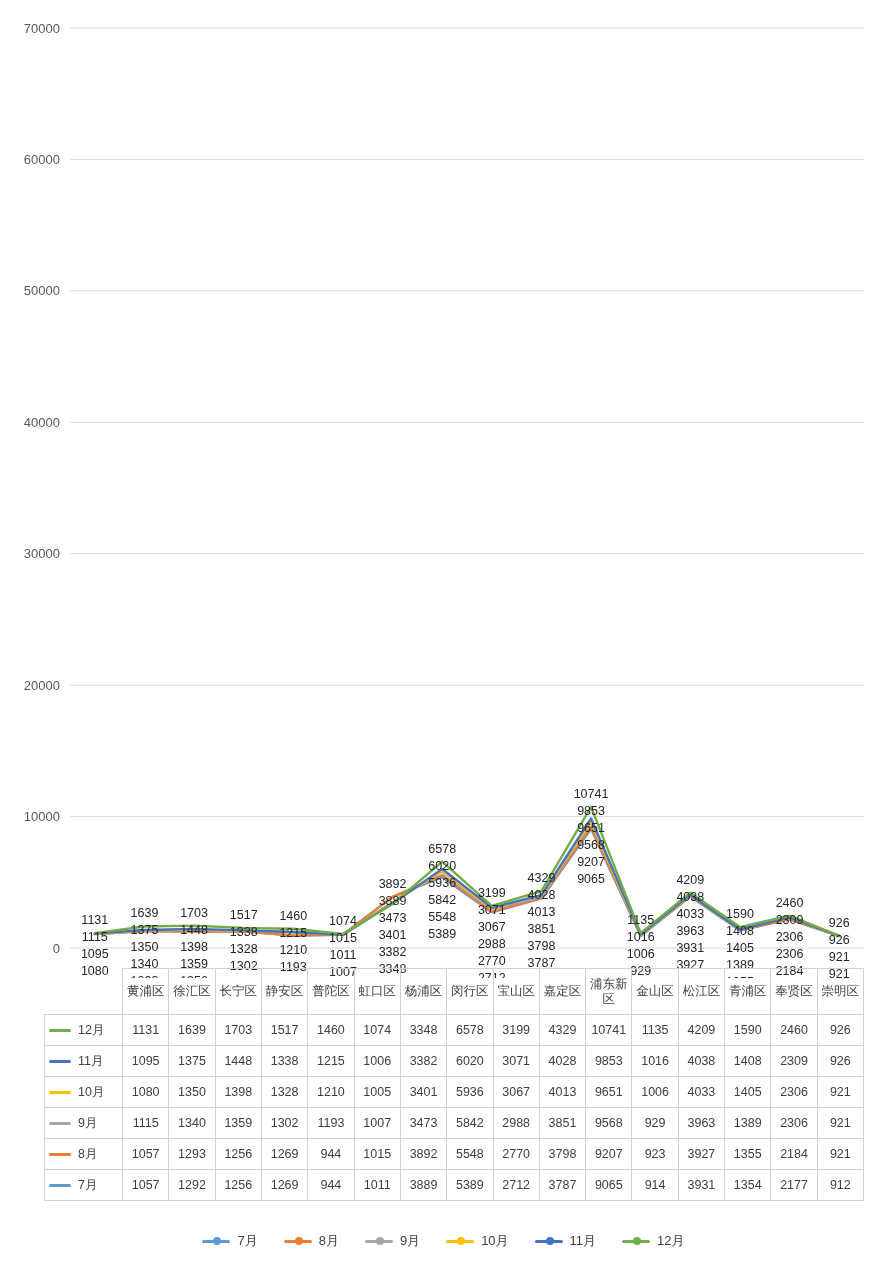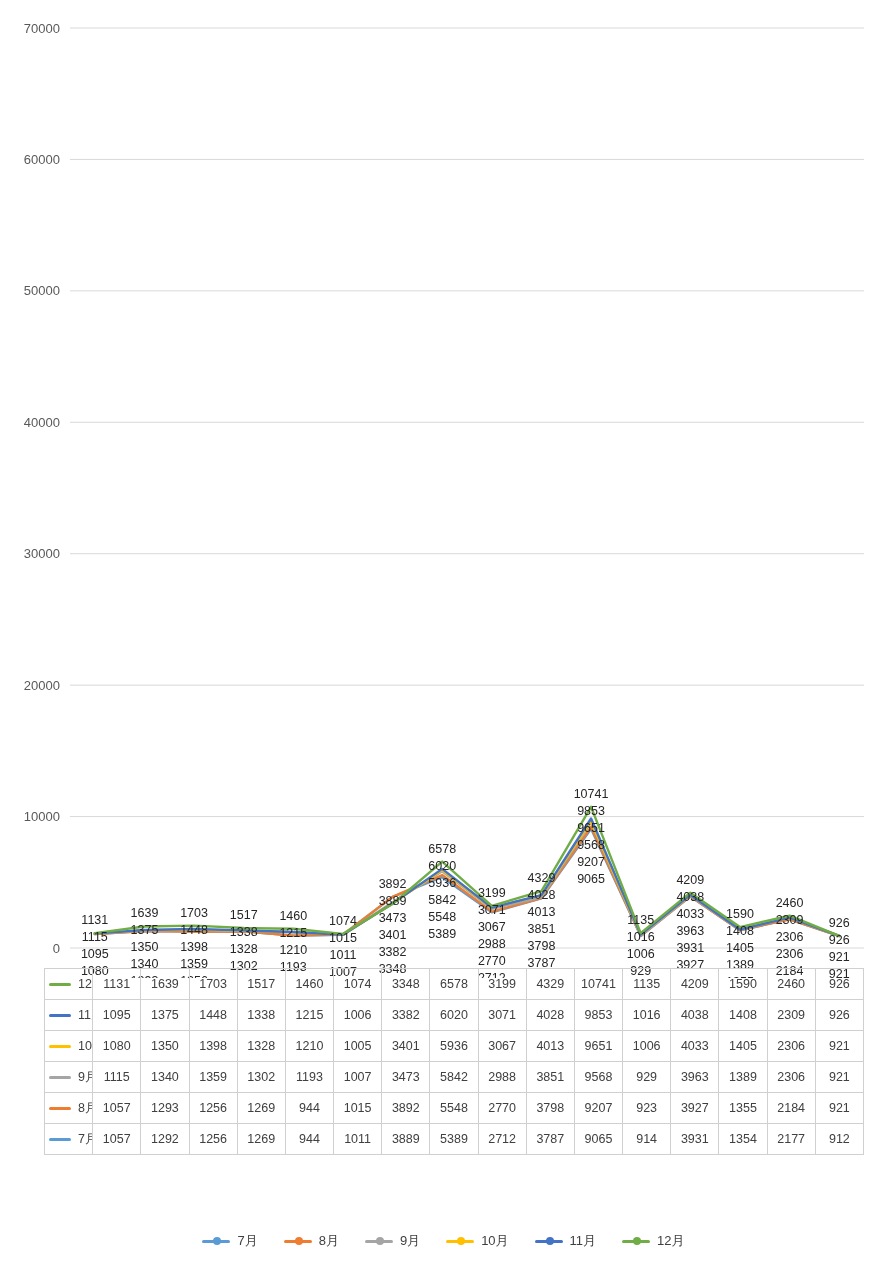--- a/index.html
+++ b/index.html
@@ -231,20 +231,39 @@
         <text x="839.1875" y="977.8297142857143" text-anchor="middle" class="dl">921</text>
         <text x="839.1875" y="994.8297142857143" text-anchor="middle" class="dl">921</text>
         <text x="839.1875" y="1011.8297142857143" text-anchor="middle" class="dl">912</text>
       </svg>
   </div>
 
   <div id="data-table-wrap">
     <table class="dt">
       <tbody id="dt-body">
           <tr>
+            <td class="hdr-corner" style="width: 78px;"></td>
+            <td class="colhdr">黄浦区</td>
+            <td class="colhdr">徐汇区</td>
+            <td class="colhdr">长宁区</td>
+            <td class="colhdr">静安区</td>
+            <td class="colhdr">普陀区</td>
+            <td class="colhdr">虹口区</td>
+            <td class="colhdr">杨浦区</td>
+            <td class="colhdr">闵行区</td>
+            <td class="colhdr">宝山区</td>
+            <td class="colhdr">嘉定区</td>
+            <td class="colhdr">浦东新区</td>
+            <td class="colhdr">金山区</td>
+            <td class="colhdr">松江区</td>
+            <td class="colhdr">青浦区</td>
+            <td class="colhdr">奉贤区</td>
+            <td class="colhdr">崇明区</td>
+          </tr>
+          <tr>
             <td class="rowhdr"><span class="swatch" style="background: rgb(112, 173, 71);"></span><span>12月</span></td>
             <td>1131</td>
             <td>1639</td>
             <td>1703</td>
             <td>1517</td>
             <td>1460</td>
             <td>1074</td>
             <td>3348</td>
             <td>6578</td>
             <td>3199</td>

